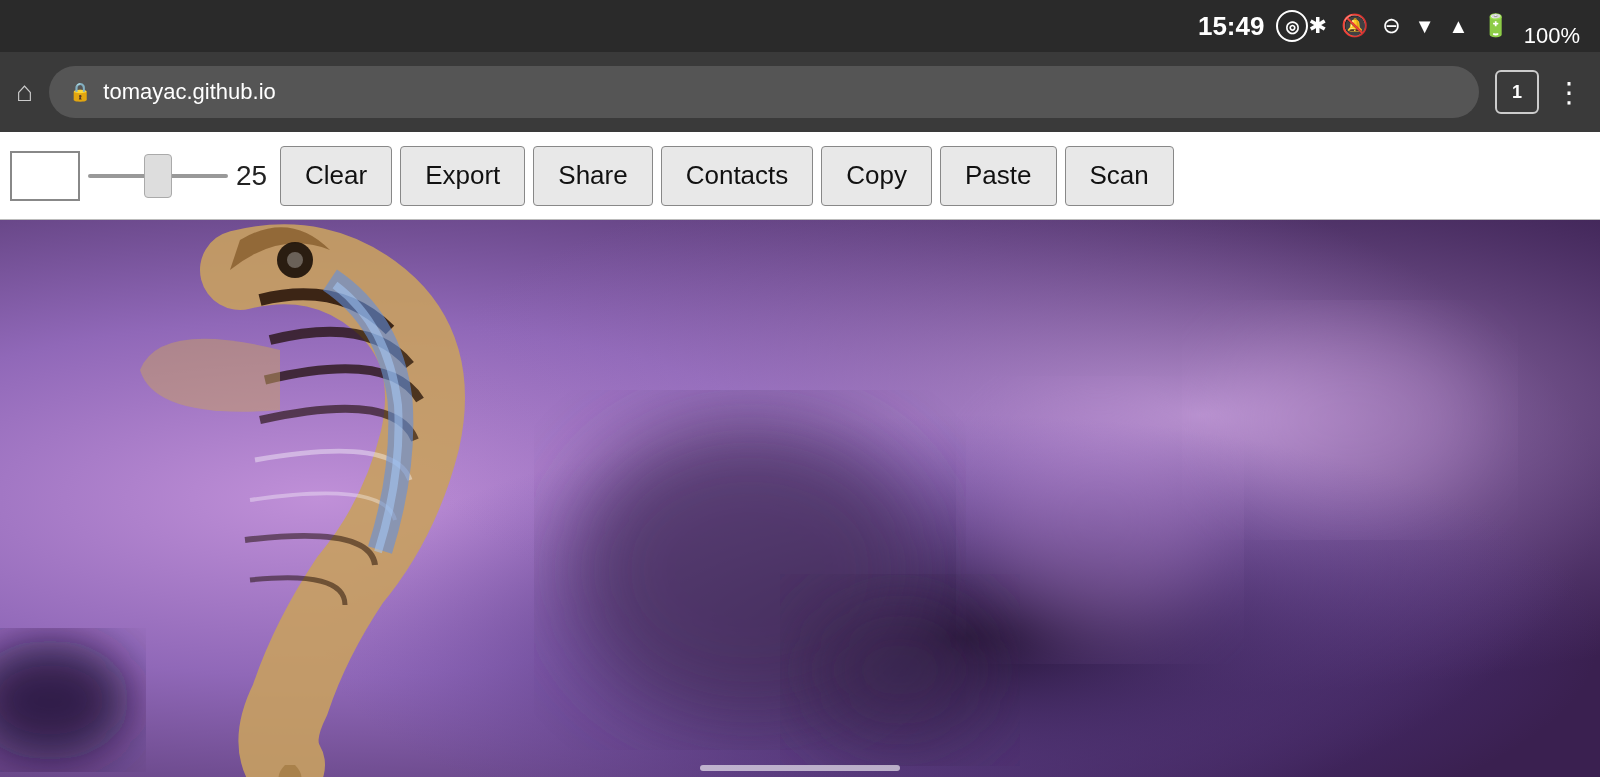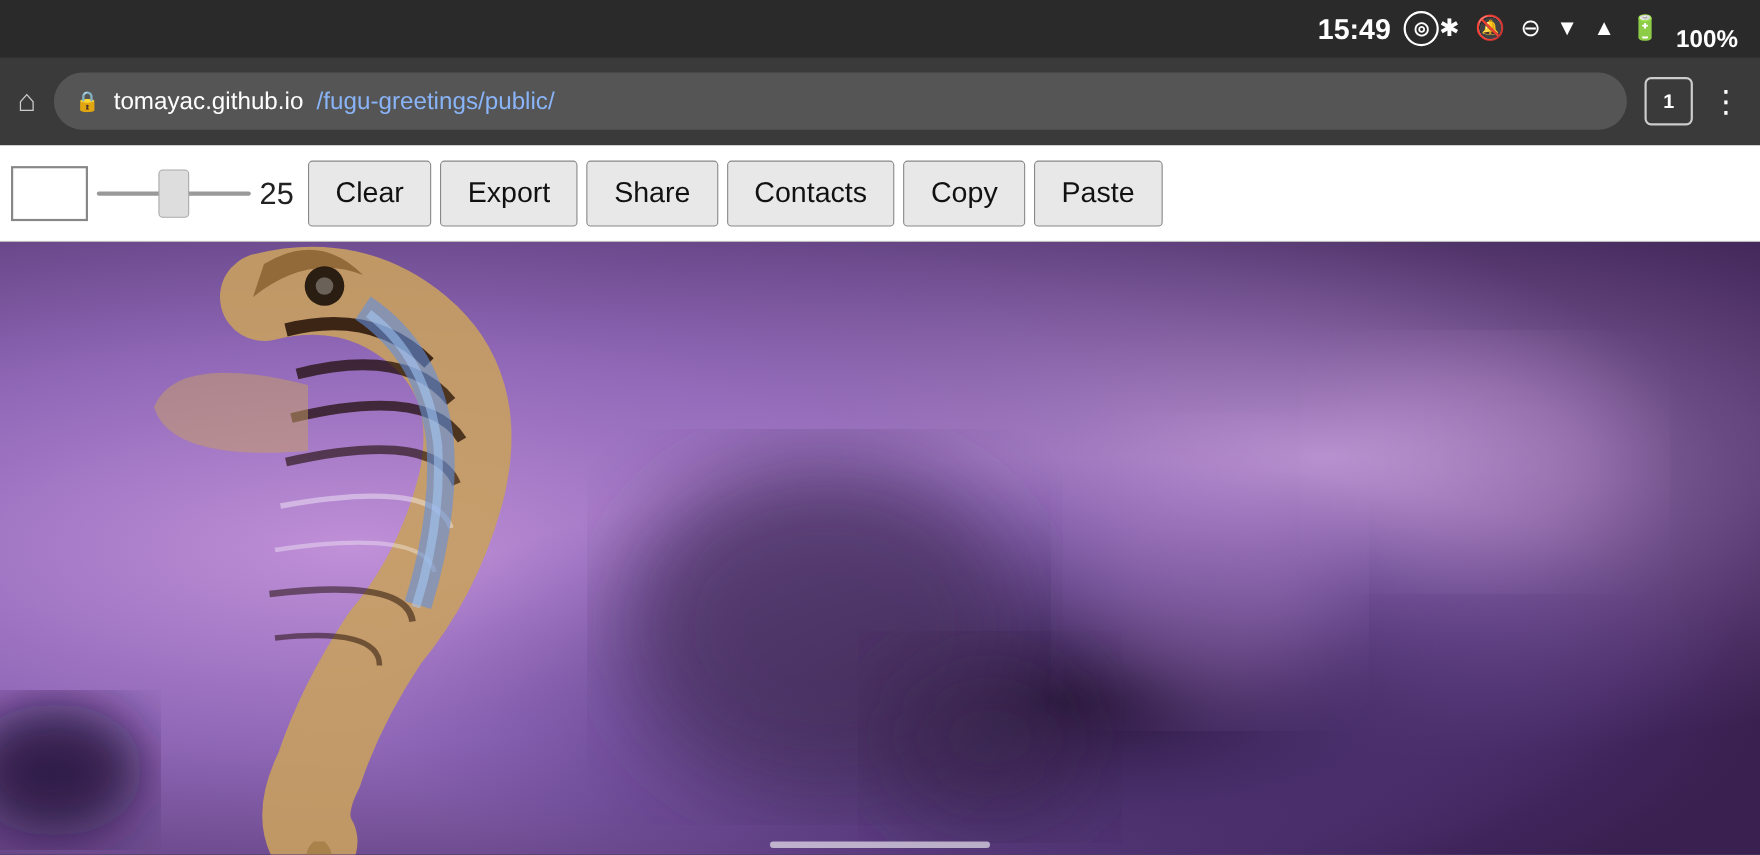--- a/index.html
+++ b/index.html
@@ -29,21 +29,21 @@
       border: 2px solid #fff;
       display: flex; align-items: center; justify-content: center;
       font-size: 16px;
     }
     .status-right {
       display: flex;
       align-items: center;
       gap: 14px;
       font-size: 22px;
     }
-    .battery-text { font-size: 22px; font-weight: 700; margin-top: 20px; }
+    .battery-text { font-size: 22px; font-weight: 400; margin-top: 20px; }
 
     
     .address-bar-row {
       background: #3a3a3a;
       height: 80px;
       display: flex;
       align-items: center;
       padding: 0 16px;
       gap: 16px;
     }
@@ -202,21 +202,20 @@
     <span>🔋</span>
     <span class="battery-text">100%</span>
   </div>
 </div>
 
 <div class="address-bar-row">
   <div class="home-btn">⌂</div>
   <div class="address-pill">
     <span class="lock-icon">🔒</span>
     <span>tomayac.github.io</span>
-    <span class="url-path">/fugu-greetings/public/</span>
   </div>
   <div class="tab-btn">
     <span>1</span>
   </div>
   <div class="more-btn">⋮</div>
 </div>
 
 <div class="toolbar">
   <div class="color-swatch"></div>
   <div class="slider-container">
@@ -225,20 +224,21 @@
     </div>
   </div>
   <span class="slider-value">25</span>
 
   <button class="toolbar-btn">Clear</button>
   <button class="toolbar-btn">Export</button>
   <button class="toolbar-btn">Share</button>
   <button class="toolbar-btn">Contacts</button>
   <button class="toolbar-btn">Copy</button>
   <button class="toolbar-btn">Paste</button>
+  <button class="toolbar-btn">Scan</button>
 </div>
 
 <div class="main-content">
   <div class="fish-bg"></div>
 
   <div class="fish-svg-container">
     <svg width="1600" height="557" xmlns="http://www.w3.org/2000/svg">
       <defs>
         <radialGradient id="bg1" cx="20%" cy="50%" r="80%">
           <stop offset="0%" stop-color="#c090d8"></stop>

